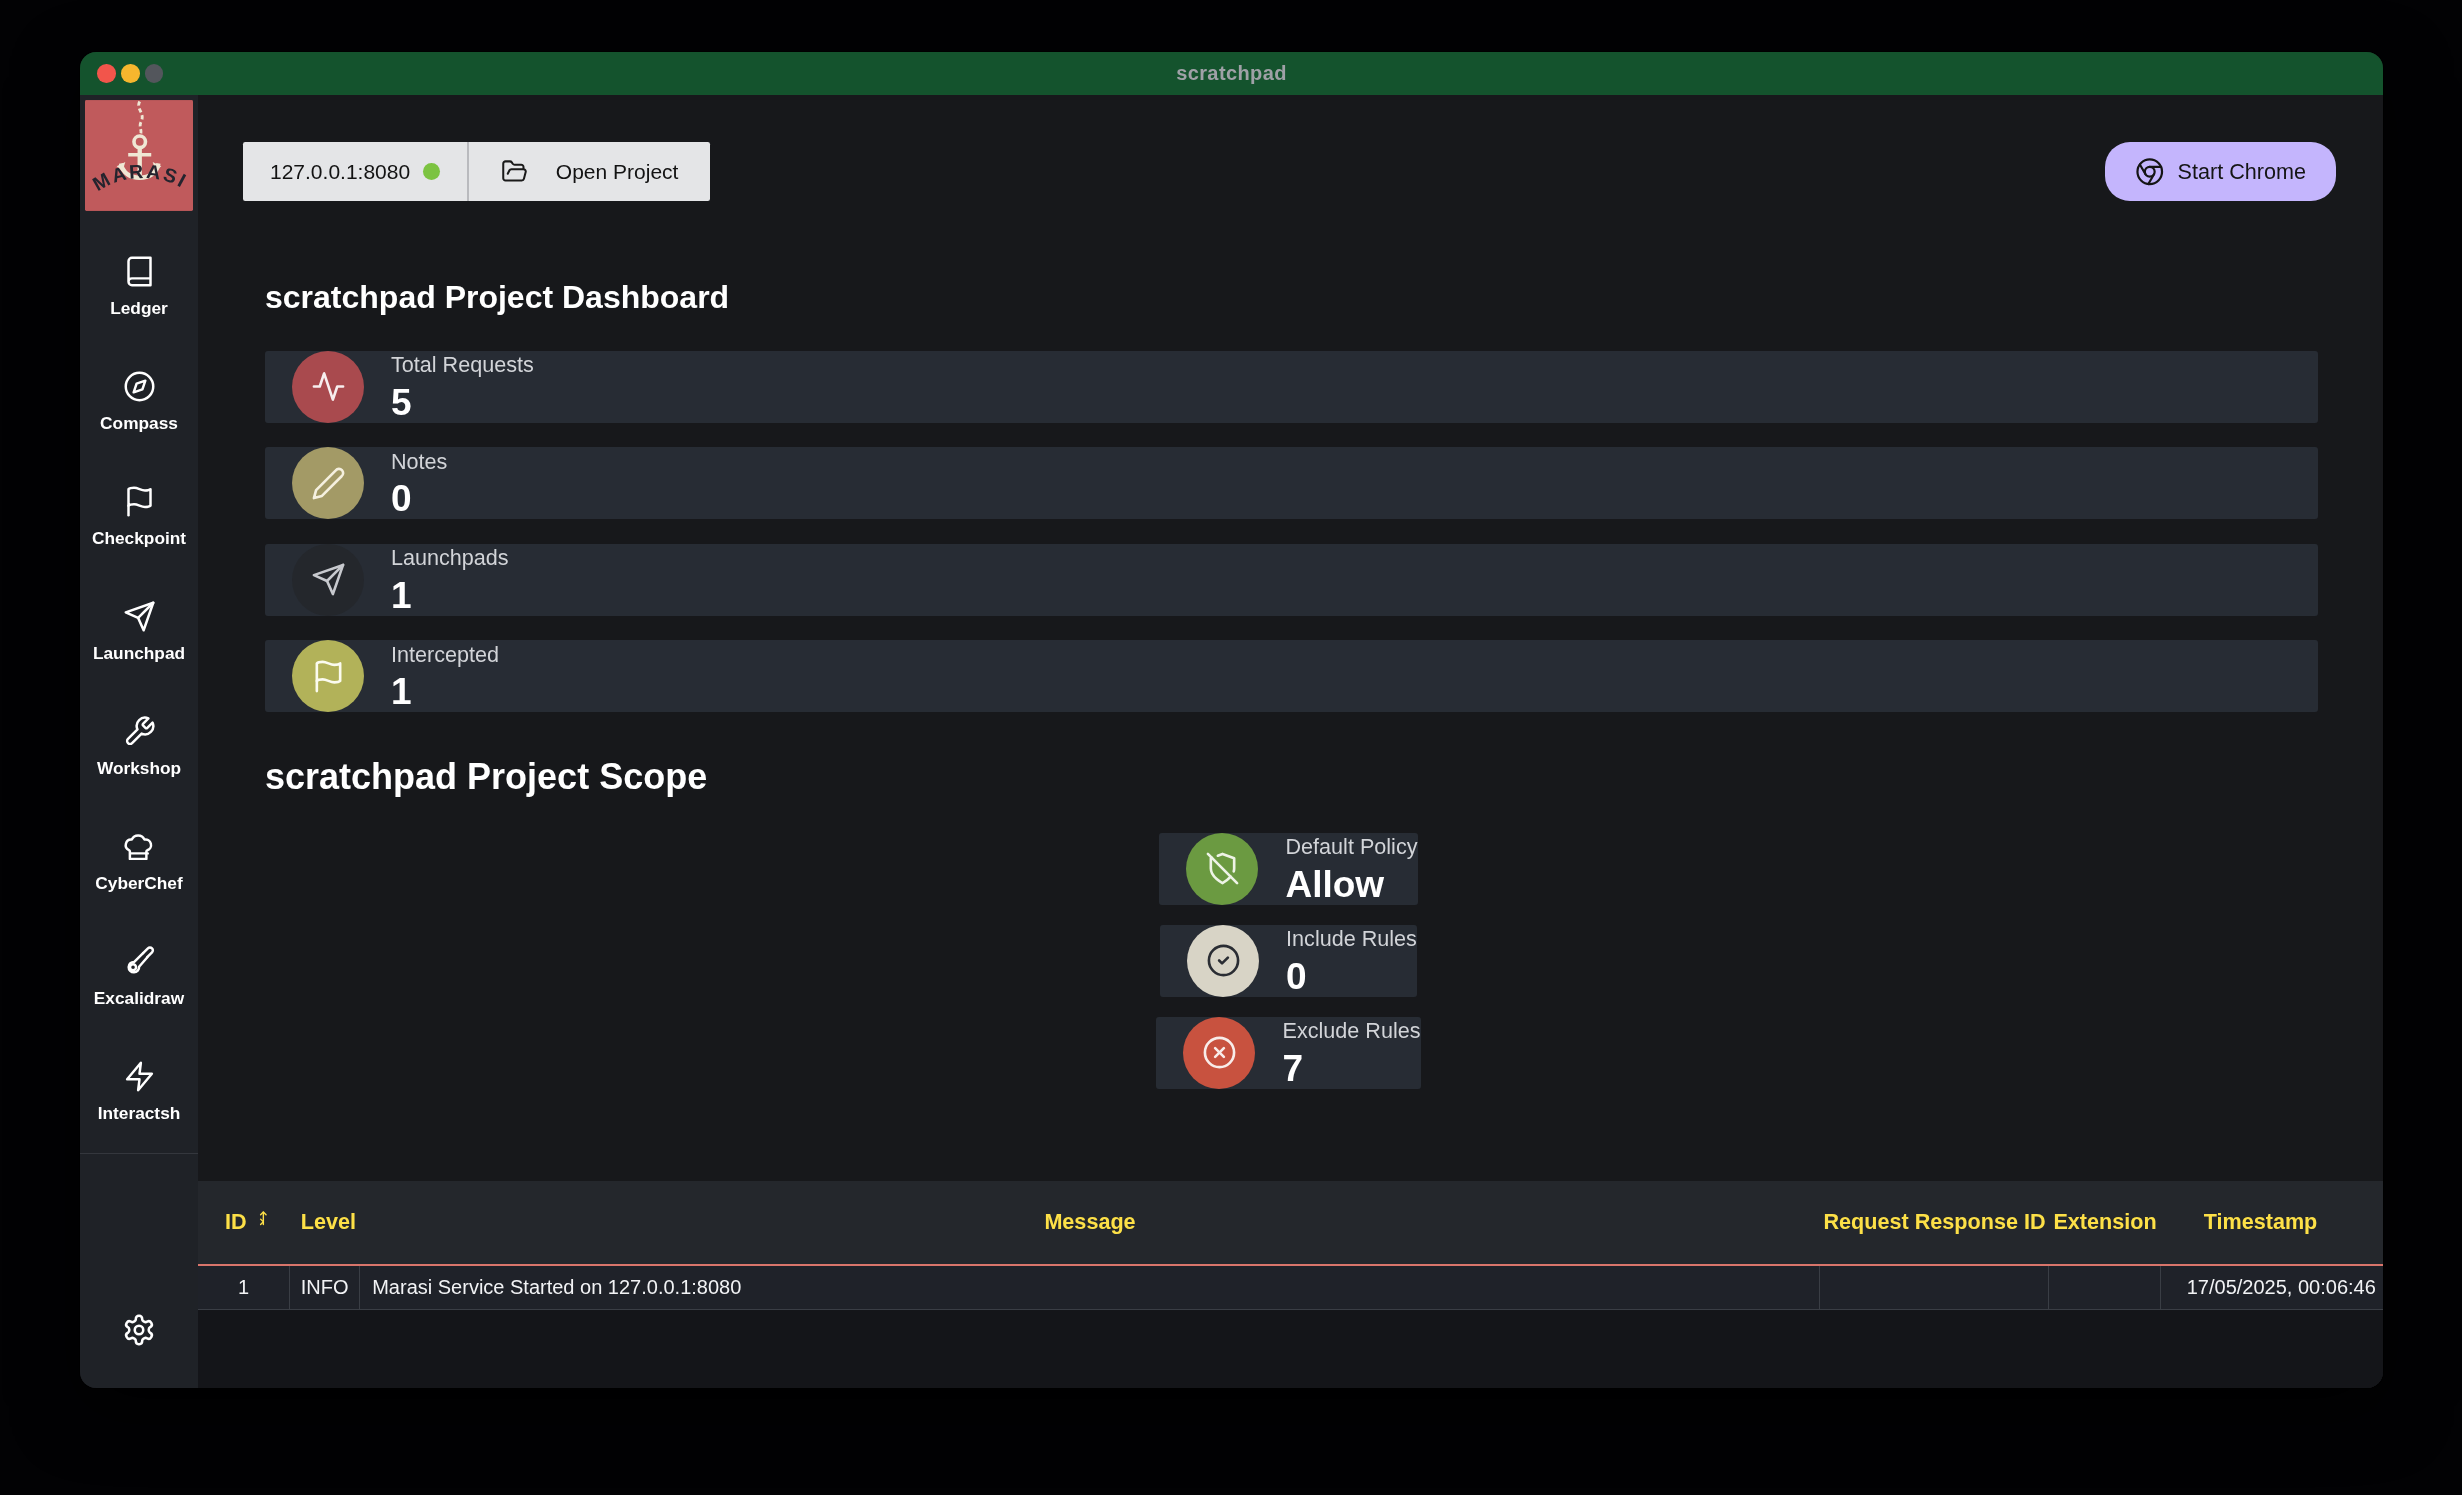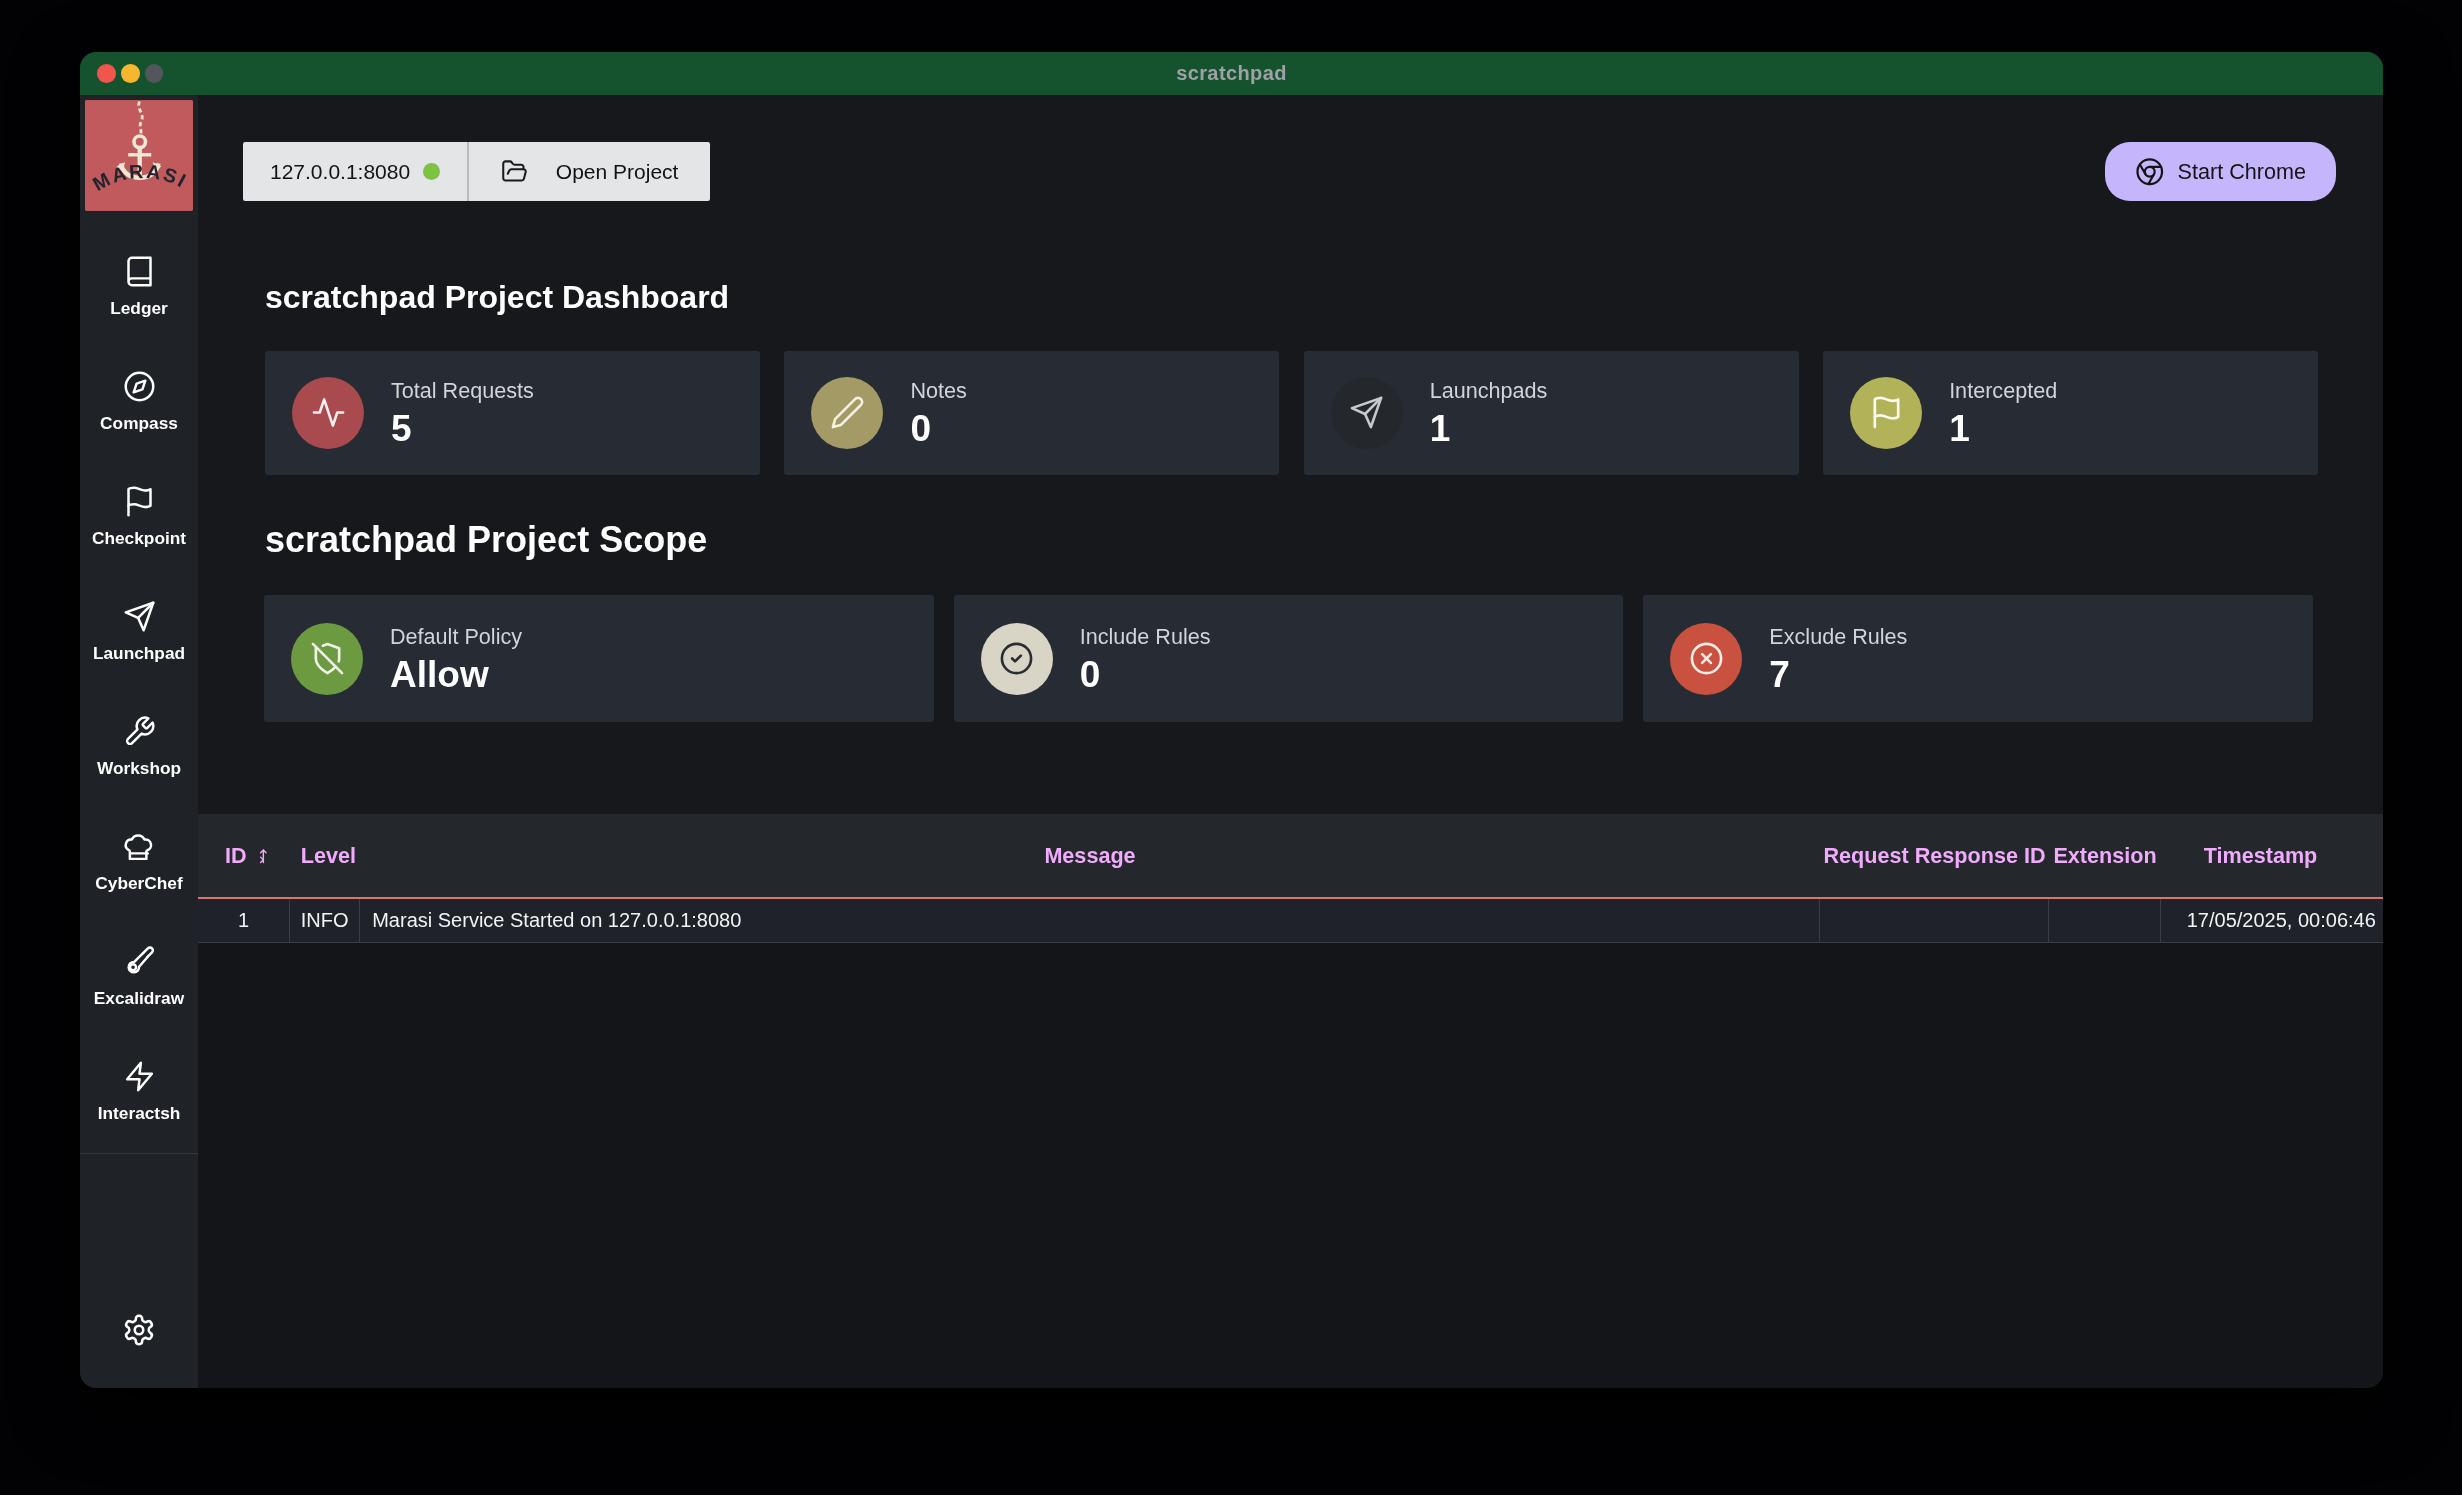--- a/index.html
+++ b/index.html
@@ -41,35 +41,35 @@
   .seg-div { width:1.4px; background:#b9babe; }
   .seg-open { padding:0 32px; gap:28px; cursor:pointer; }
   .seg-open .ic { width:27px; height:27px; color:#1a1a1a; }
   .btn-chrome { display:flex; align-items:center; gap:13px; height:59px; padding:0 30px;
                 border-radius:2.9px; font-size:21.6px; font-weight:500; color:#151515; cursor:pointer; }
   .btn-chrome .ic { width:29.5px; height:29.5px; }
 
   .h1 { margin:76px 0 0 67px; color:#ffffff; font-size:32px; font-weight:700; line-height:1.3; }
   .h2 { margin:42px 0 0 67px; color:#ffffff; font-size:36px; font-weight:700; line-height:1.3; }
 
-  .cards { display:flex; gap:24.5px; margin:32px 65px 0 67px; }
+  .cards { display:flex; gap:24.5px; margin:32px 65px 0 67px;flex-direction:column; }
   .cards.scope { gap:20px; margin:32px 70px 0 66px;align-items:center; }
   .card { flex:1; height:124px; background:#272c34; border-radius:2.9px; display:flex; align-items:center; padding:0 0 0 27px; gap:27px; }
   .cards.scope .card { height:127px; }
   .circle { width:72px; height:72px; border-radius:50%; display:flex; align-items:center; justify-content:center; flex:0 0 72px; }
   .circle .ic { width:35px; height:35px; }
   .card-txt { display:flex; flex-direction:column; gap:5.8px; }
   .card-label { color:#d2d4d8; font-size:21.6px; }
   .card-value { color:#ffffff; font-size:37px; font-weight:700; line-height:1; }
 
   
   .logtable { margin-top:92px; display:flex; flex-direction:column; flex:1; min-height:0; }
   .tgrid { display:grid; grid-template-columns:92px 70px 1fr 229px 112px 222px; }
   .thead { height:85px; background:#24272c; border-bottom:2.2px solid #d9756b; align-items:center; }
-  .th { color:#f0abfc; font-size:21.6px; font-weight:700; display:flex; align-items:center; }
+  .th { color:#fde047; font-size:21.6px; font-weight:700; display:flex; }
   .th.c { justify-content:center; }
   .th-id { padding-left:27px; gap:7.2px; }
   .th-id .ic { width:18.7px; height:18.7px; }
   .th-level { padding-left:10.8px; }
   .th-time { padding-right:23px; justify-content:center; }
   .trow { height:44px; background:#1f2229; align-items:stretch; cursor:pointer; }
   .td { color:#f2f3f5; font-size:20px; display:flex; align-items:center; border-right:0.7px solid #3a3e45; }
   .td:last-child { border-right:none; }
   .td.c { justify-content:center; }
   .td-level { padding-left:10.8px; }

